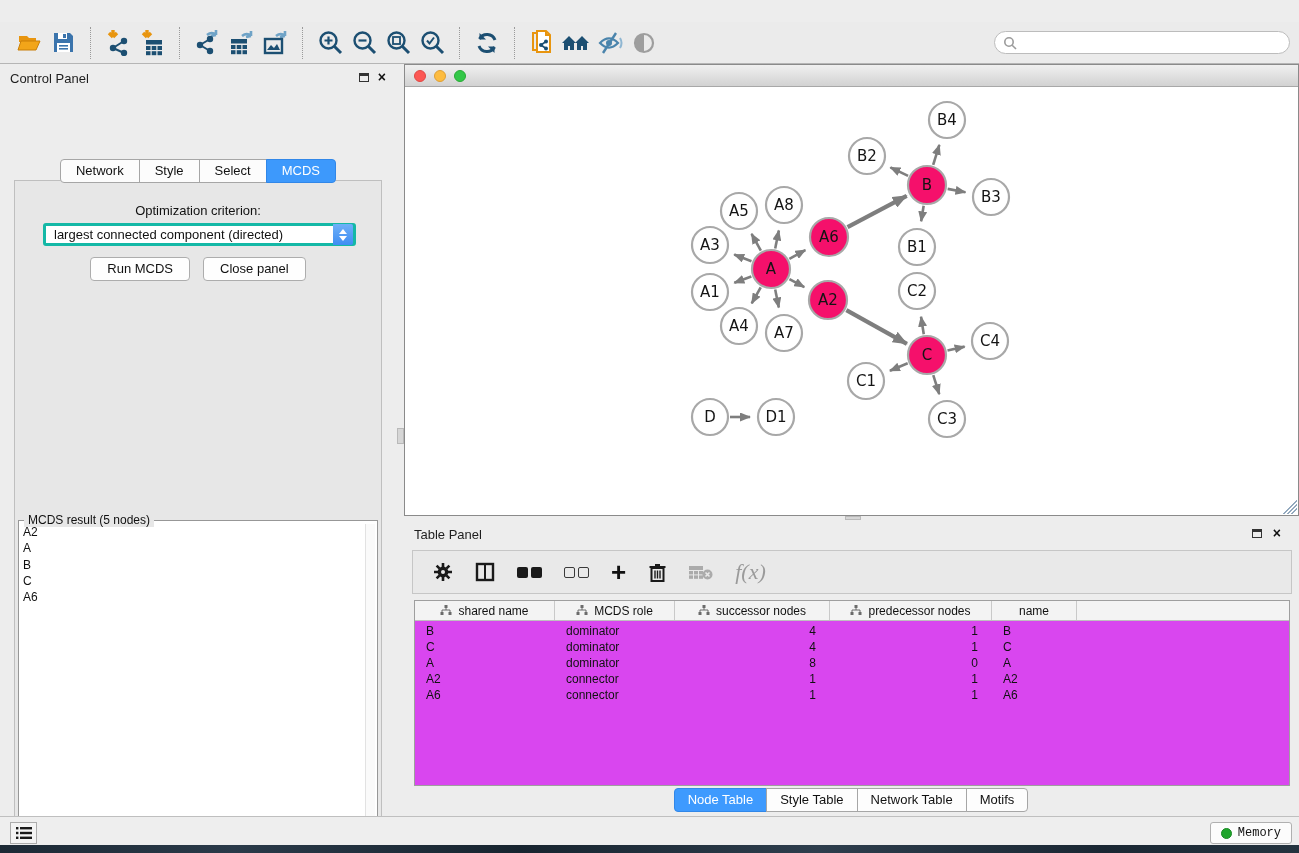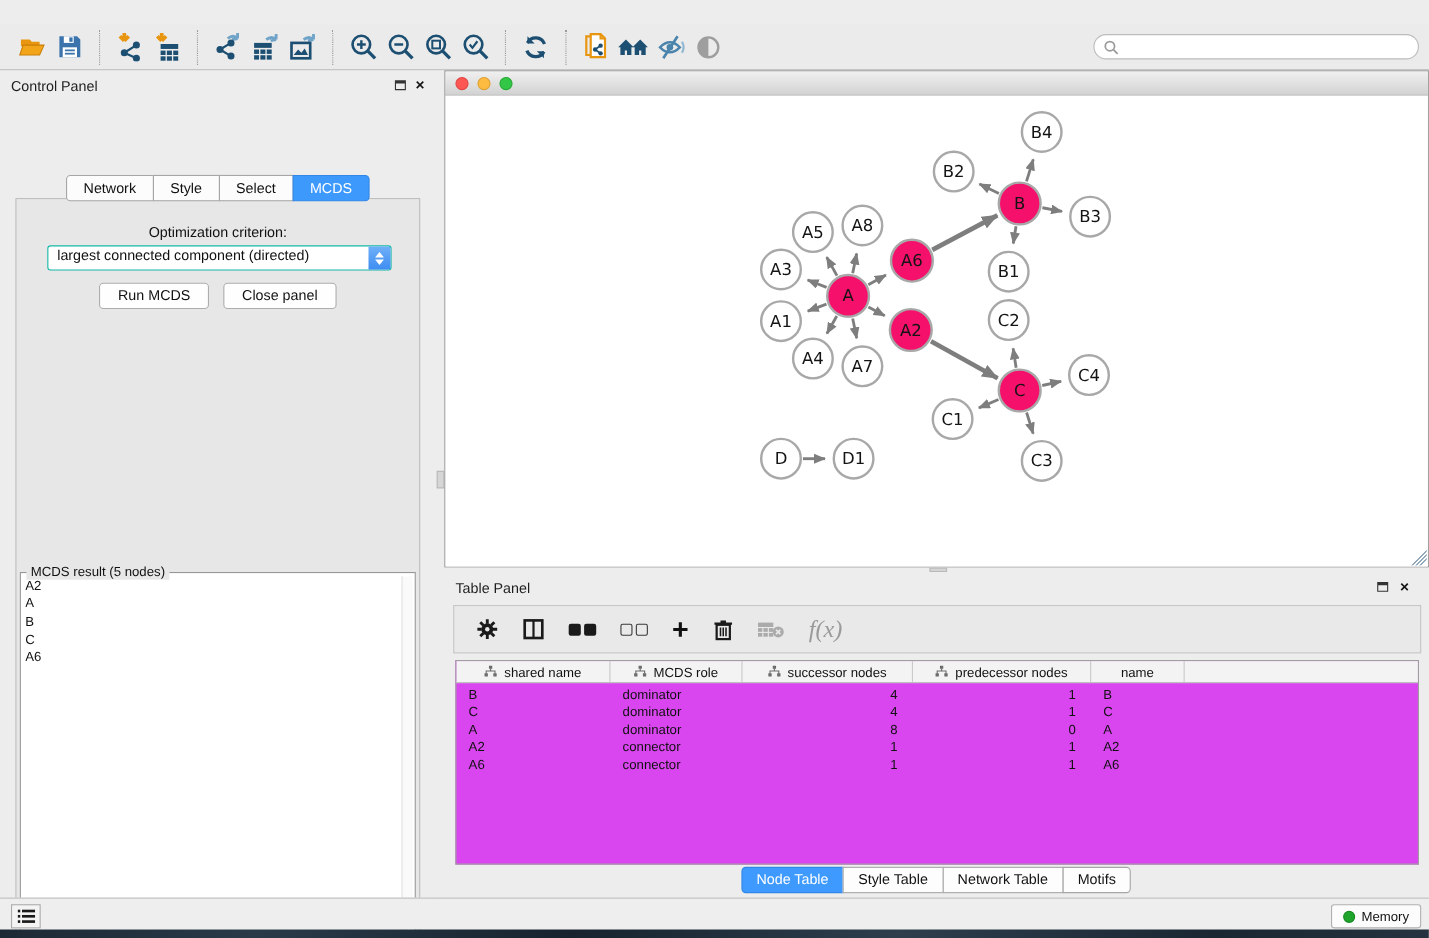--- a/index.html
+++ b/index.html
@@ -43,21 +43,21 @@
   .cp-tab { font-size:13px; color:#111; background:#FCFCFC; border:1px solid #A6A6A6;
     padding:3px 15px 4px; margin-left:-1px; }
   .cp-tab:first-child { border-radius:4px 0 0 4px; }
   .cp-tab:last-child { border-radius:0 4px 4px 0; }
   .cp-tab.active { background:#3D99FC; border-color:#3187E8; color:#FFF; }
 
   .cp-content { position:absolute; left:14px; top:116px; width:368px; height:684px;
     background:#E7E7E7; border:1px solid #BFBFBF; }
   .opt-label { position:absolute; left:0; right:0; top:22px; text-align:center; font-size:13px; color:#111; }
   .combo { position:absolute; left:28px; top:42px; width:313px; height:23px; background:#FFF;
-    border:1px solid #14b8a6; border-radius:3px; display:flex; align-items:flex-start; }
+    border:3px solid #14b8a6; border-radius:3px; display:flex; align-items:center; }
   .combo-text { flex:1; font-size:13px; color:#111; padding-left:8px; white-space:nowrap; overflow:hidden; }
   .combo-step { width:20px; height:21px; border-radius:0 2px 2px 0;
     background:linear-gradient(#6FB0F8,#3E8DF2); display:flex; flex-direction:column;
     align-items:center; justify-content:center; gap:2px; }
   .chev-up { width:0; height:0; border-left:4px solid transparent; border-right:4px solid transparent; border-bottom:5px solid #FFF; }
   .chev-dn { width:0; height:0; border-left:4px solid transparent; border-right:4px solid transparent; border-top:5px solid #FFF; }
   .cp-buttons { position:absolute; left:0; right:0; top:76px; display:flex; justify-content:center; gap:13px; }
   .btn { font-size:13px; color:#111; background:#FEFEFE; border:1px solid #ADADAD;
     border-radius:4px; padding:3px 16px 4px; font-family:"Liberation Sans",sans-serif; }
 
@@ -120,21 +120,21 @@
   .tp-tab:last-child { border-radius:0 4px 4px 0; }
   .tp-tab.active { background:#3E9AFE; border-color:#3187E8; color:#FFF; }
 
   
   .statusbar { position:absolute; left:0; top:816px; width:1299px; height:29px;
     background:#EEEEEE; border-top:1px solid #BFBFBF; }
   .list-btn { position:absolute; left:10px; top:5px; width:27px; height:22px;
     background:#F4F4F4; border:1px solid #ACACAC; display:flex; align-items:center; justify-content:center; }
   .memory-btn { position:absolute; right:7px; top:5px; height:22px; padding:0 10px;
     background:#FCFCFC; border:1px solid #B0B0B0; border-radius:3px;
-    display:flex; align-items:center; gap:6px; font-size:12px; color:#111; }
+    display:flex; align-items:center; gap:6px; font-size:12px; color:#111;font-family:Liberation Mono, monospace; }
   .mem-dot { width:11px; height:11px; border-radius:50%; background:#1FA52C; border:1px solid #188A23; }
   .desktop-strip { position:absolute; left:0; top:845px; width:1299px; height:8px;
     background:linear-gradient(90deg,#1C2935 0%, #2A3A49 18%, #17242F 40%, #2E3E4D 63%, #1A2733 85%, #24333F 100%); }
 
   svg { display:block; }
 </style>
 </head>
 <body>
 
 <div class="app">

